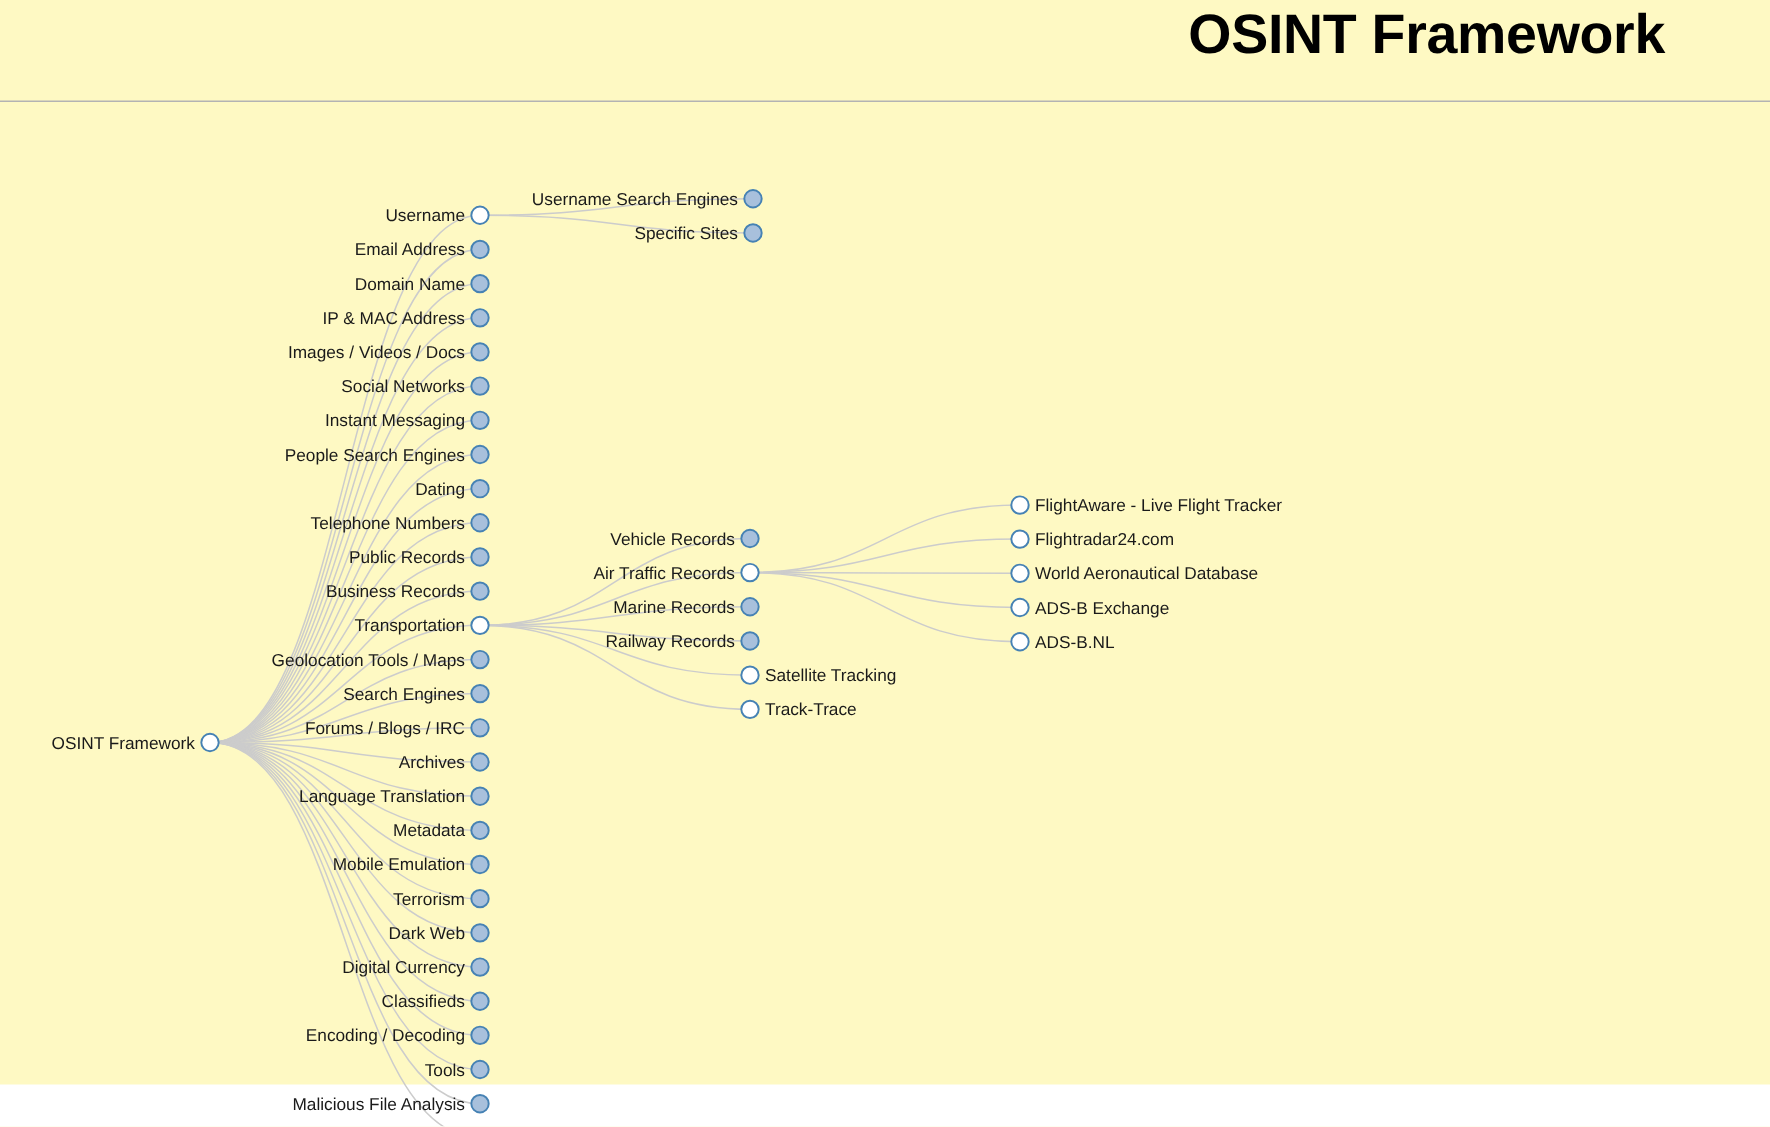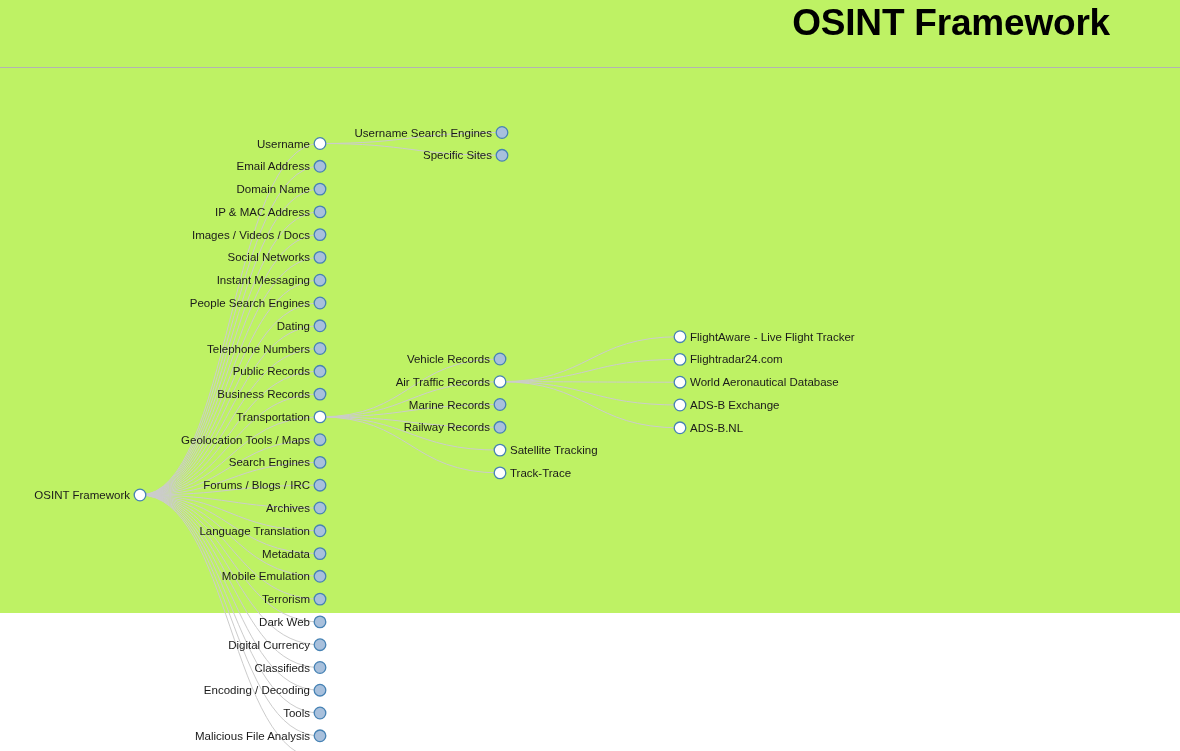--- a/index.html
+++ b/index.html
@@ -7,22 +7,22 @@
     padding: 0;
     background: #ffffff;
     width: 1180px;
     height: 751px;
     overflow: hidden;
     font-family: "Liberation Sans", sans-serif;
   }
   #page {
     position: relative;
     width: 1180px;
-    height: 613px;
-    background: #bef264;
+    height: 723px;
+    background: #fef9c3;
     text-decoration: underline;
   }
   
   #header {
     position: absolute;
     left: 0; top: 0;
     width: 1180px;
     height: 68px;
     box-sizing: border-box;
   }

